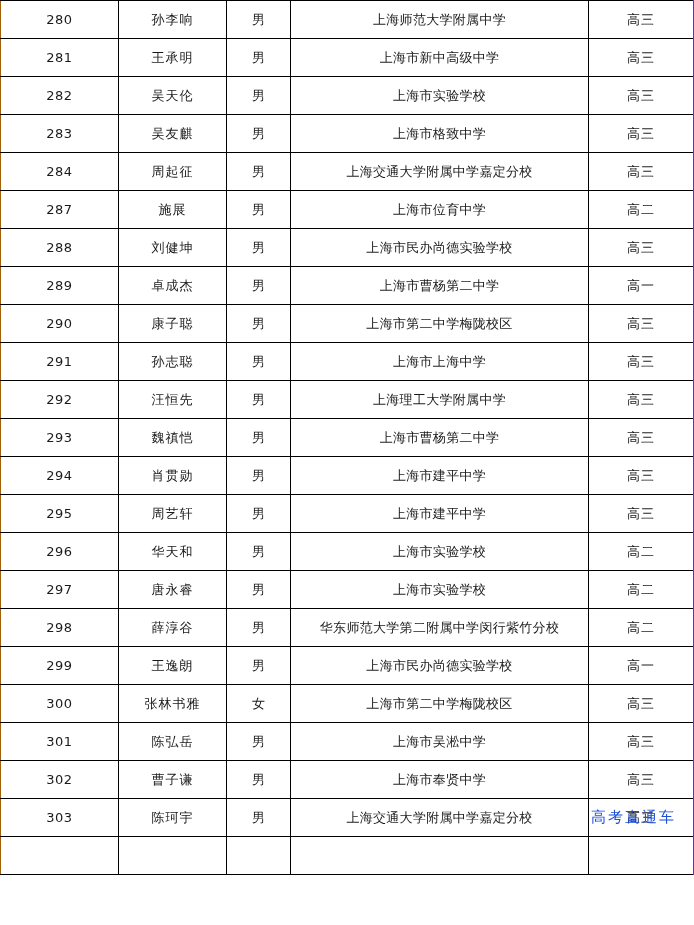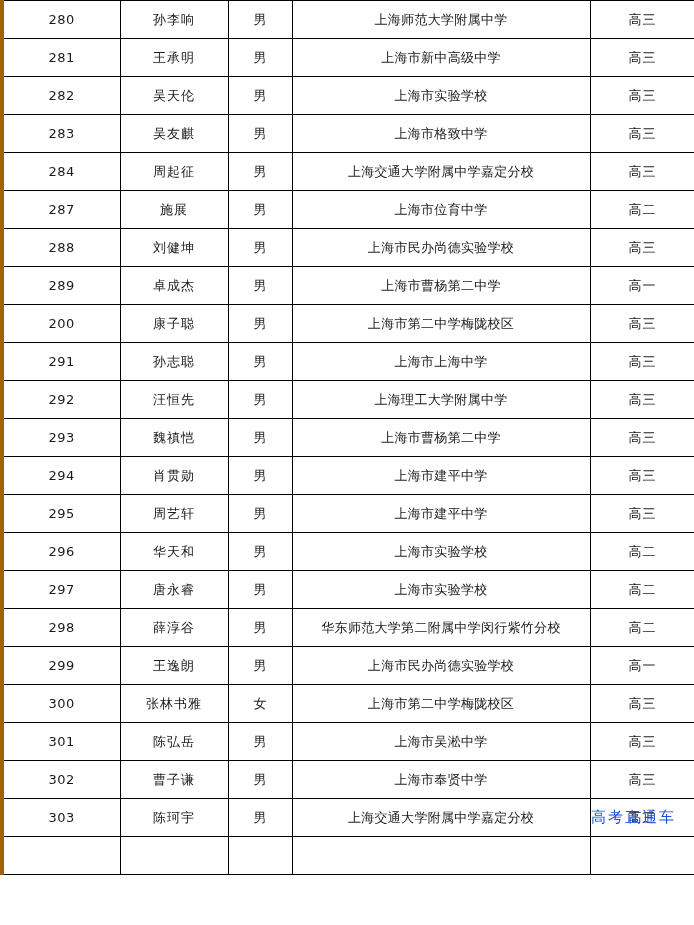--- a/index.html
+++ b/index.html
@@ -42,21 +42,21 @@
   col.c-school { width: 298px; }
   col.c-grade  { width: 106px; }
 
   td.num    { font-size: 13px; letter-spacing: 0.5px; }
   td.name   { font-size: 13.5px; letter-spacing: 1px; }
   td.gender { font-size: 13.5px; }
   td.school { font-size: 13px; letter-spacing: 0.3px; margin-top: 20px; }
   td.grade  { font-size: 13.5px; letter-spacing: 1px; }
 
   
-  table.roster tr td:first-child { border-left: 4px solid #a16207; }
+  table.roster tr td:first-child { border-left: 1px solid #a16207; }
   table.roster tr td:last-child  { border-right: 3px solid #6d28d9; }
 
   .watermark {
     position: absolute;
     right: 18px;
     bottom: 48px;
     font-size: 15px;
     color: #1d4ed8;
     letter-spacing: 2px;
     font-family: "DejaVu Sans", "Liberation Sans", sans-serif;
@@ -134,21 +134,21 @@
           <td class="grade">高三</td>
         </tr>
         <tr>
           <td class="num">289</td>
           <td class="name">卓成杰</td>
           <td class="gender">男</td>
           <td class="school">上海市曹杨第二中学</td>
           <td class="grade">高一</td>
         </tr>
         <tr>
-          <td class="num">200</td>
+          <td class="num">290</td>
           <td class="name">康子聪</td>
           <td class="gender">男</td>
           <td class="school">上海市第二中学梅陇校区</td>
           <td class="grade">高三</td>
         </tr>
         <tr>
           <td class="num">291</td>
           <td class="name">孙志聪</td>
           <td class="gender">男</td>
           <td class="school">上海市上海中学</td>

